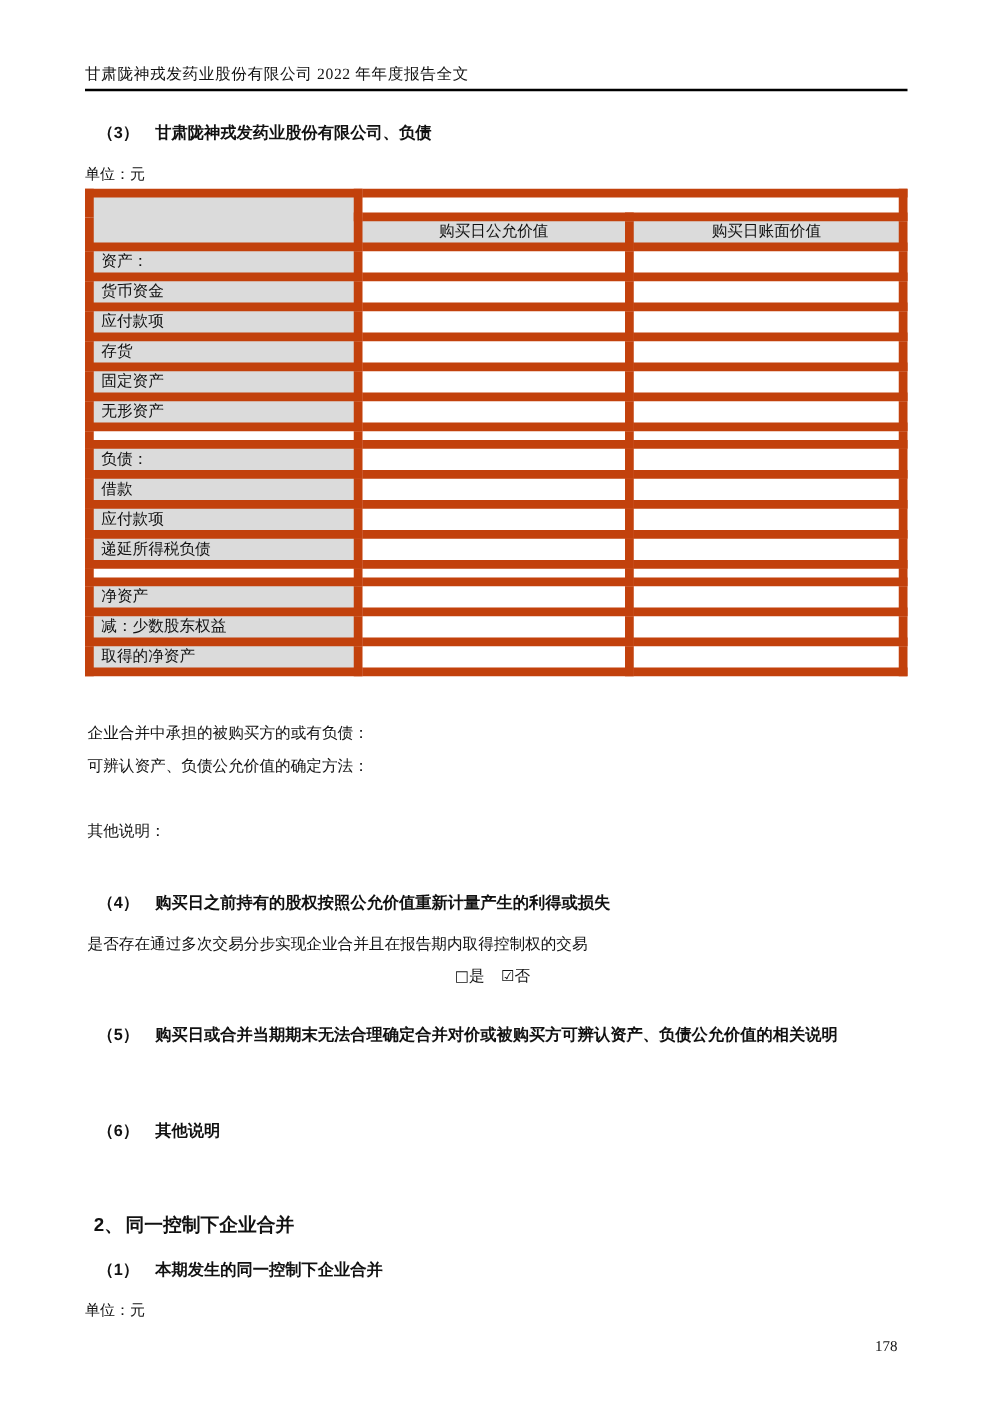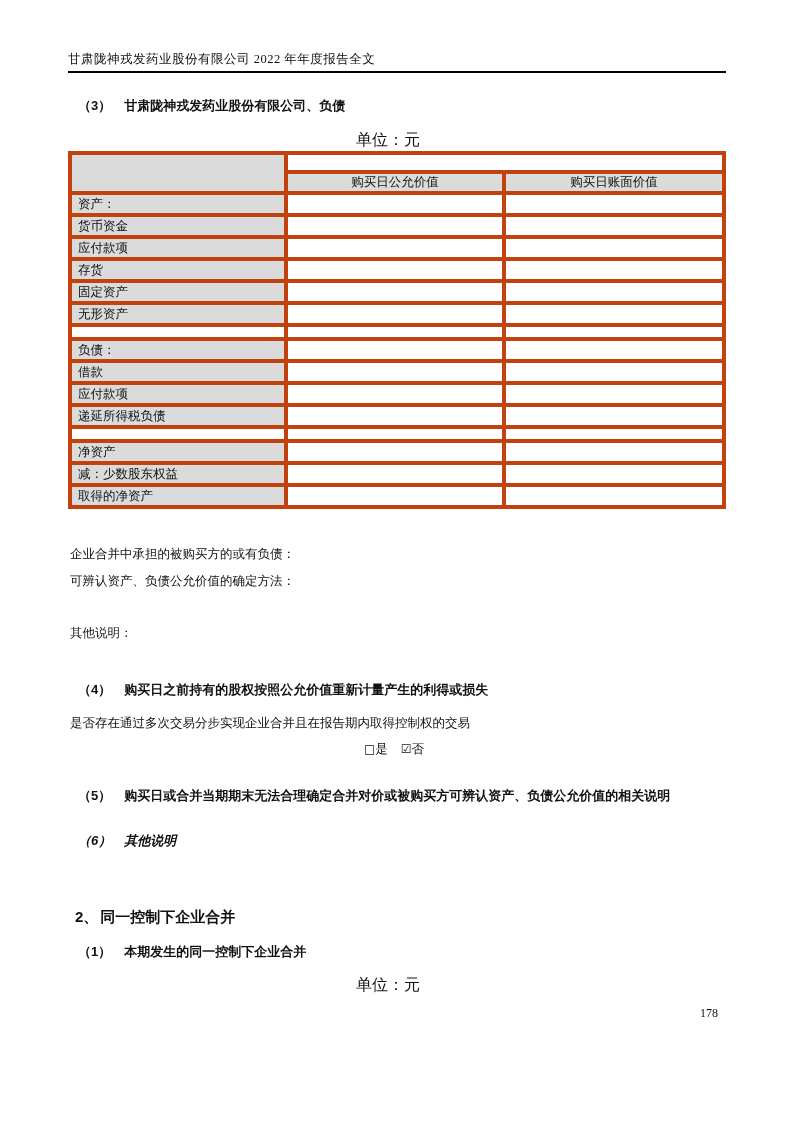--- a/index.html
+++ b/index.html
@@ -37,50 +37,50 @@
     font-family: "Liberation Sans", "DejaVu Sans", sans-serif;
     font-weight: 700;
     font-size: 13px;
     line-height: 17px;
     padding-left: 10px;
   }
   .sec-heading .num { margin-right: 13px; }
   .h-s3 { margin-top: 24px; }
   .h-s4 { margin-top: 40px; }
   .h-s5 { margin-top: 30px; }
-  .h-s6 { margin-top: 28px; font-style: italic; }
+  .h-s6 { margin-top: 60px; }
   .chapter-heading {
     font-family: "Liberation Sans", "DejaVu Sans", sans-serif;
     font-weight: 700;
     font-size: 15px;
     line-height: 20px;
     margin-top: 58px;
     padding-left: 7px;
   }
   .chapter-heading .num { margin-right: 2px; }
   .h-s21 { margin-top: 16px; }
   
   .unit-line {
     margin-top: 18px;
-    text-align: center;
+    text-align: left;
     padding-right: 18px;
-    font-size: 16px;
+    font-size: 12px;
     line-height: 15px;
   }
   .unit-line-2 { margin-top: 17px; }
   
   table.fv-table {
     margin-top: 4px;
     width: 100%;
     border-collapse: collapse;
     table-layout: fixed;
     font-size: 12.5px;
   }
   table.fv-table td {
-    border: 4px solid #c2410c;
+    border: 7px solid #c2410c;
     padding: 0 6px;
     height: 22px;
     vertical-align: middle;
   }
   td.gray { background: #dbdbdb; }
   td.center { text-align: center; }
   tr.hrow-top td { height: 19px; }
   tr.hrow td { height: 21px; }
   tr.spacer td { height: 14px; }
   

